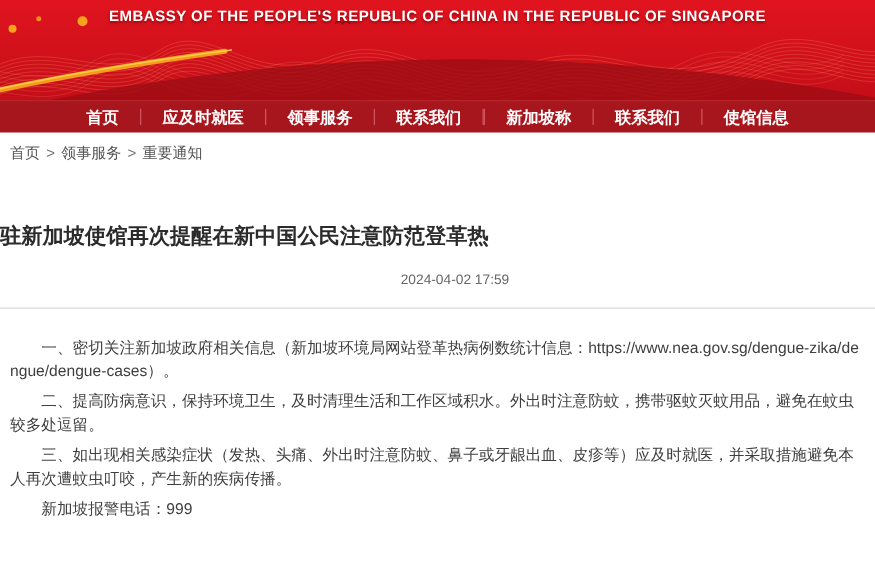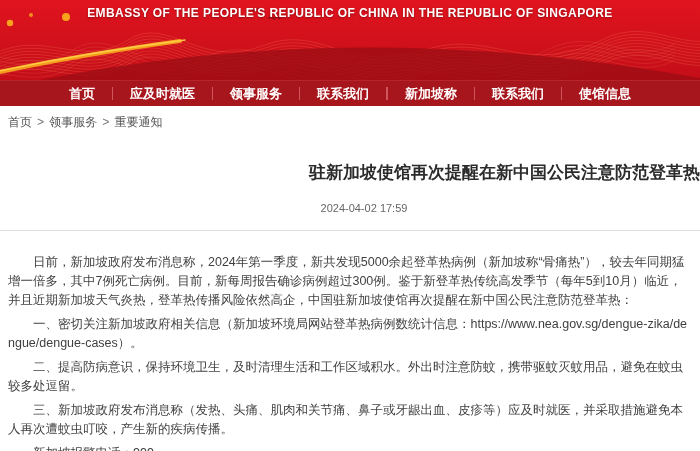--- a/index.html
+++ b/index.html
@@ -16,26 +16,26 @@
                   text-shadow:0 1px 2px rgba(90,0,0,.55); }
 
   
   .nav { height:26px; background:var(--nav-red,#a8161d); display:flex;
          justify-content:center; align-items:center; border-top:1px solid #b8242b; }
   .nav-item { color:var(--nav-text,#fff); font-size:13px; font-weight:bold;
               padding:0 17px; line-height:26px; cursor:pointer; white-space:nowrap; }
   .nav-sep { width:1px; height:13px; background:var(--nav-separator,#ce565c); }
 
   
-  .breadcrumb { padding:8px 8px 5px; font-size:12px; color:var(--breadcrumb-text,#555);font-family:Liberation Mono, monospace; }
+  .breadcrumb { padding:8px 8px 5px; font-size:12px; color:var(--breadcrumb-text,#555); }
   .breadcrumb a { color:inherit; text-decoration:none; cursor:pointer; }
   .bc-sep { margin:0 5px; color:#777; }
 
   
-  .article-title { margin-top:25px; text-align:right; font-size:17px; font-weight:bold;
+  .article-title { margin-top:41px; text-align:left; font-size:17px; font-weight:bold;
                    color:var(--title-text,#2b2b2b); line-height:24px; }
   .article-date { margin-top:16px; text-align:center; font-size:11px;
                   color:var(--date-text,#666); line-height:14px;margin-left:28px; }
   .divider { margin-top:15px; border-bottom:1px solid var(--divider,#dcdcdc); }
   .article-body { padding:22px 8px 0; }
   .article-body p { font-size:12.5px; line-height:19px; color:var(--body-text,#3f3f3f);
                     text-indent:2em; margin-bottom:5px; word-break:break-all; }
 </style>
 </head>
 <body>
@@ -101,20 +101,19 @@
 
 <div class="breadcrumb">
   <a>首页</a><span class="bc-sep">&gt;</span><a>领事服务</a><span class="bc-sep">&gt;</span><a>重要通知</a>
 </div>
 
 <main>
   <h1 class="article-title">驻新加坡使馆再次提醒在新中国公民注意防范登革热</h1>
   <div class="article-date">2024-04-02 17:59</div>
   <div class="divider"></div>
   <div class="article-body">
-    <p>日前，新加坡政府发布消息称，2024年第一季度，新共发现5000余起登革热病例（新加坡称“骨痛热”），较去年同期猛增一倍多，其中7例死亡病例。目前，新每周报告确诊病例超过300例。鉴于新登革热传统高发季节（每年5到10月）临近，并且近期新加坡天气炎热，登革热传播风险依然高企，中国驻新加坡使馆再次提醒在新中国公民注意防范登革热：</p>
     <p>一、密切关注新加坡政府相关信息（新加坡环境局网站登革热病例数统计信息：https://www.nea.gov.sg/dengue-zika/dengue/dengue-cases）。</p>
     <p>二、提高防病意识，保持环境卫生，及时清理生活和工作区域积水。外出时注意防蚊，携带驱蚊灭蚊用品，避免在蚊虫较多处逗留。</p>
-    <p>三、新加坡政府发布消息称（发热、头痛、肌肉和关节痛、鼻子或牙龈出血、皮疹等）应及时就医，并采取措施避免本人再次遭蚊虫叮咬，产生新的疾病传播。</p>
+    <p>三、如出现相关感染症状（发热、头痛、外出时注意防蚊、鼻子或牙龈出血、皮疹等）应及时就医，并采取措施避免本人再次遭蚊虫叮咬，产生新的疾病传播。</p>
     <p>新加坡报警电话：999</p>
 
   </div>
 </main>
 
 </body></html>

